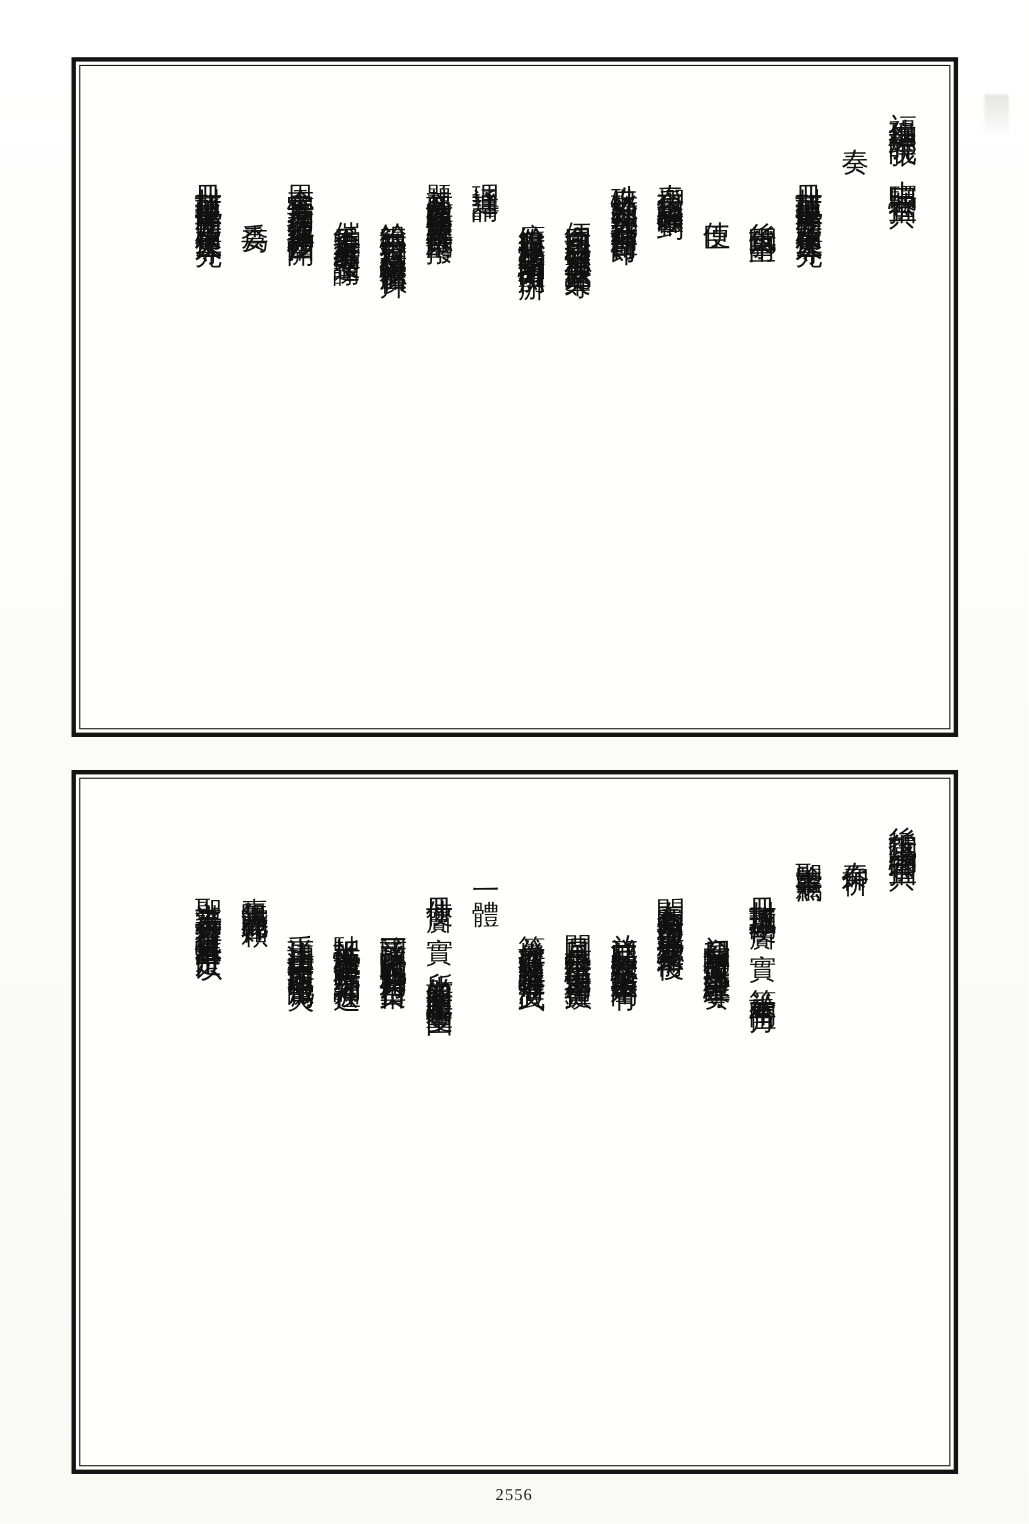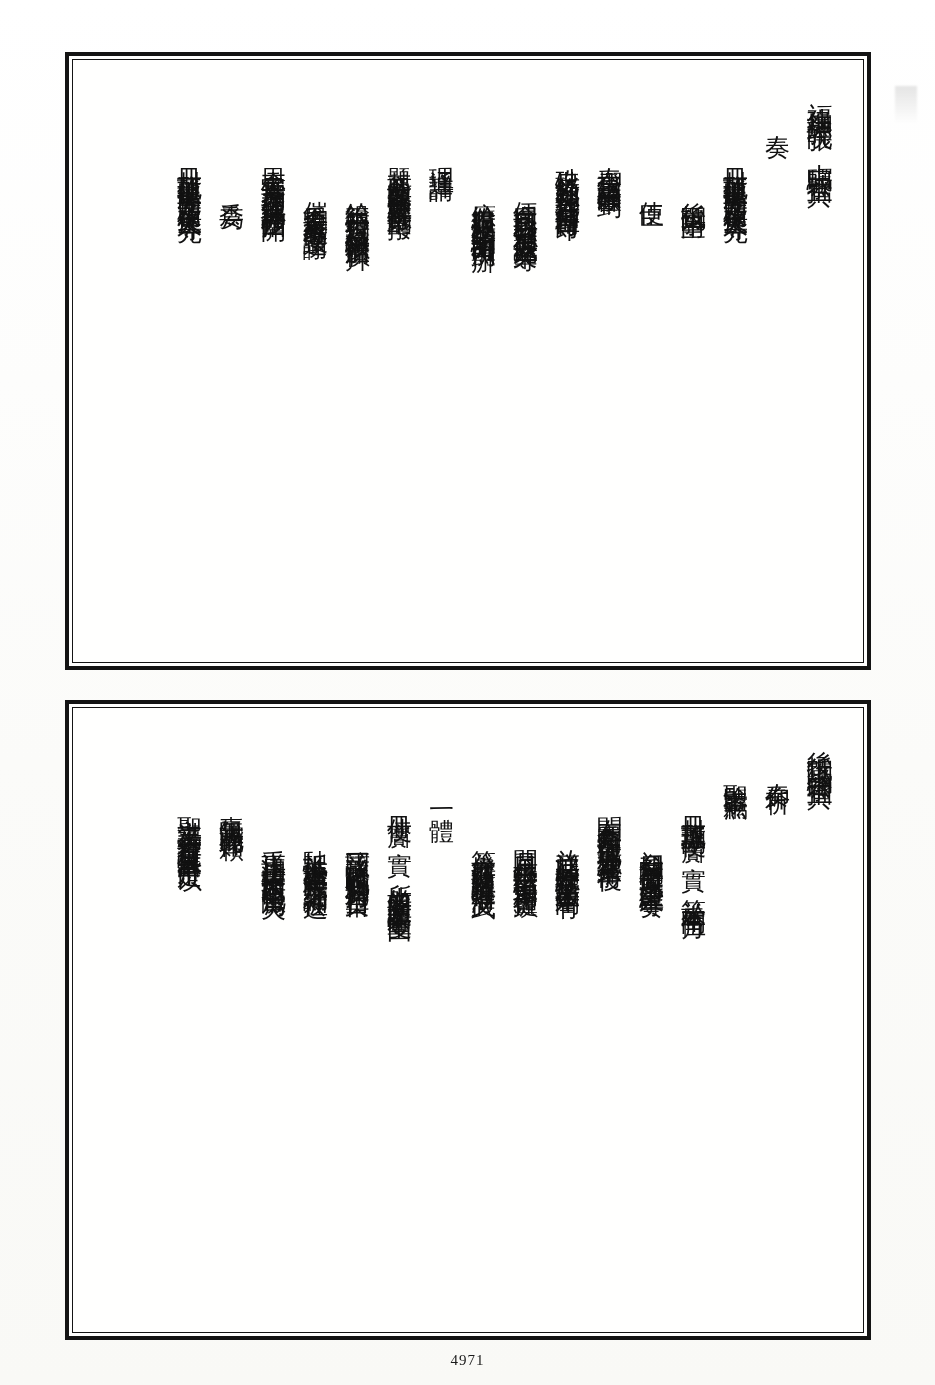--- a/index.html
+++ b/index.html
@@ -154,14 +154,14 @@
         <div class="col indent-2">一體</div>
         <div class="col indent-2">冊使齎　實　所坐商船同防護兵船壹隻由</div>
         <div class="col indent-3">該國放洋一路風帆順利於拾月拾柒日</div>
         <div class="col indent-3">駛抵羊塘進省臣等棧晤之下詢知徃返</div>
         <div class="col indent-3">重洋均止柒日雖兩次遇風而化險爲夷</div>
         <div class="col indent-2">臺無阻滯此皆仰賴</div>
         <div class="col indent-2">聖主洪福又有吉祥右說自蝶供奉舟中是以</div>
       </div>
   </div>
 
-  <div class="page-number">4971</div>
+  <div class="page-number">2556</div>
 </div>
 
 </body></html>

